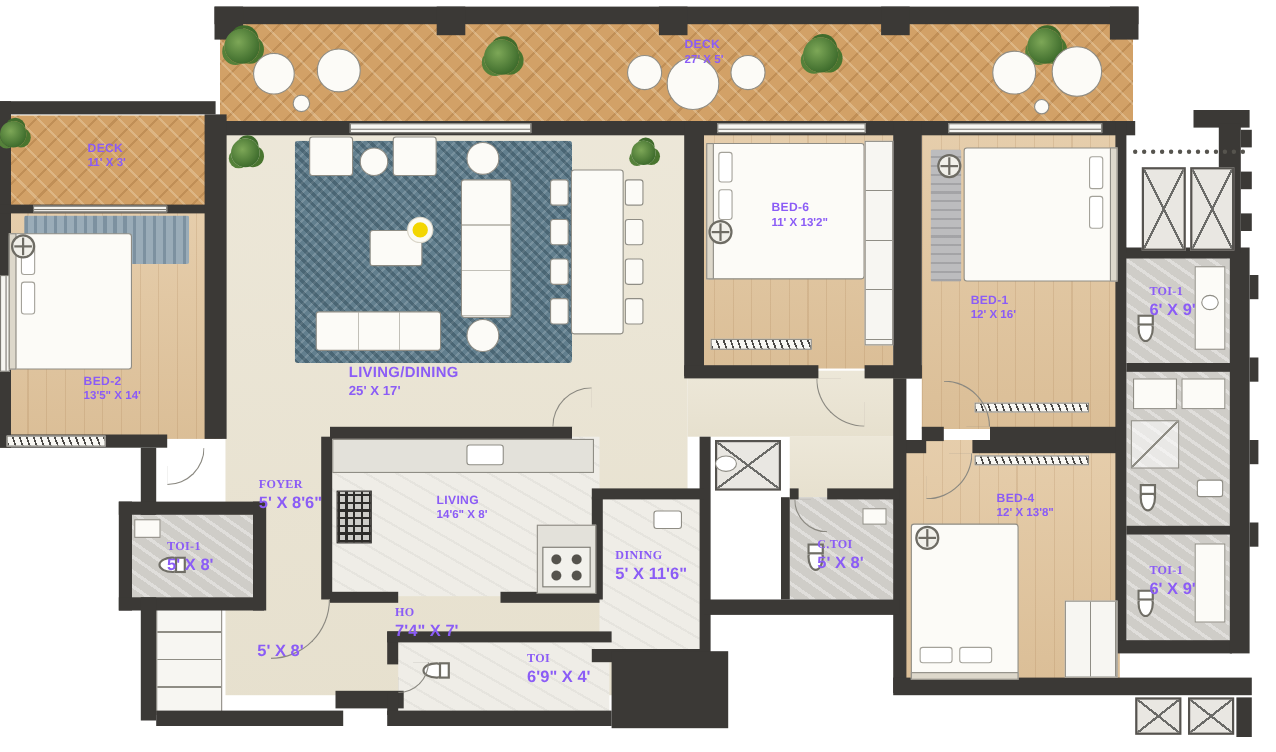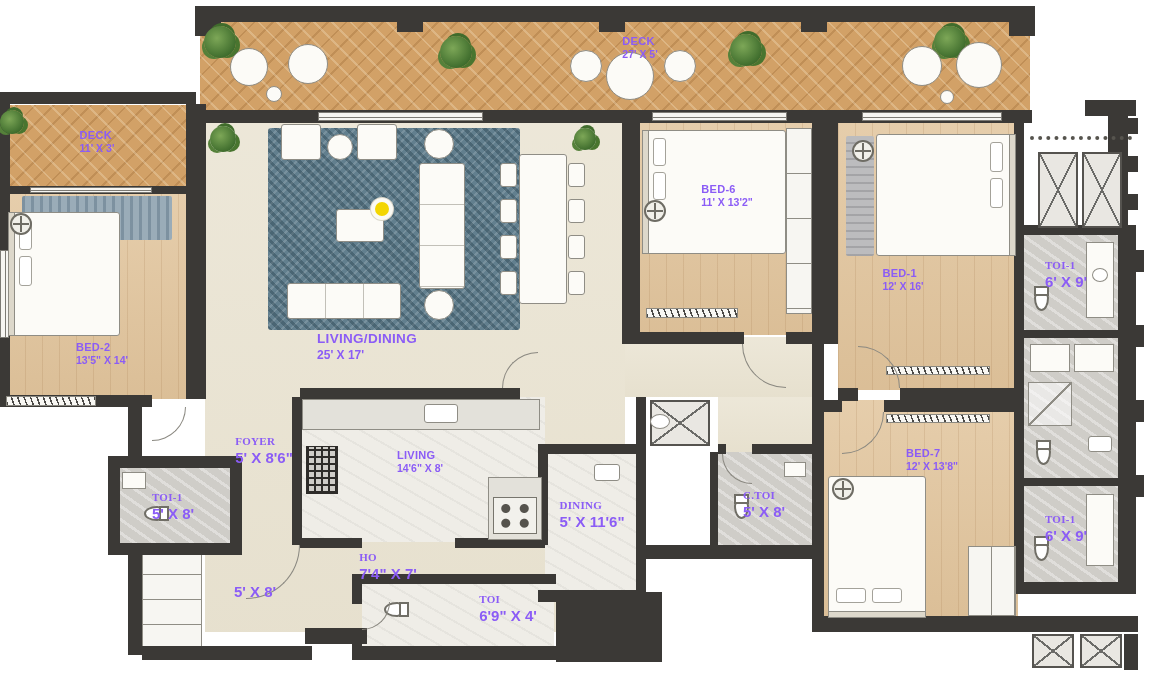--- a/index.html
+++ b/index.html
@@ -334,21 +334,21 @@
   </div>
   <div class="lbl sm" style="left:592px;top:498px;">
     <div class="nm">DINING</div>
     <div class="dm">5' X 11'6"</div>
   </div>
   <div class="lbl sm" style="left:764px;top:488px;">
     <div class="nm">C.TOI</div>
     <div class="dm">5' X 8'</div>
   </div>
   <div class="lbl" style="left:932px;top:446px;">
-    <div class="nm">BED-7</div>
+    <div class="nm">BED-4</div>
     <div class="dm">12' X 13'8"</div>
   </div>
   <div class="lbl sm" style="left:1066px;top:512px;">
     <div class="nm">TOI-1</div>
     <div class="dm">6' X 9'</div>
   </div>
   <div class="lbl sm" style="left:388px;top:550px;">
     <div class="nm">HO</div>
     <div class="dm">7'4" X 7'</div>
   </div>

